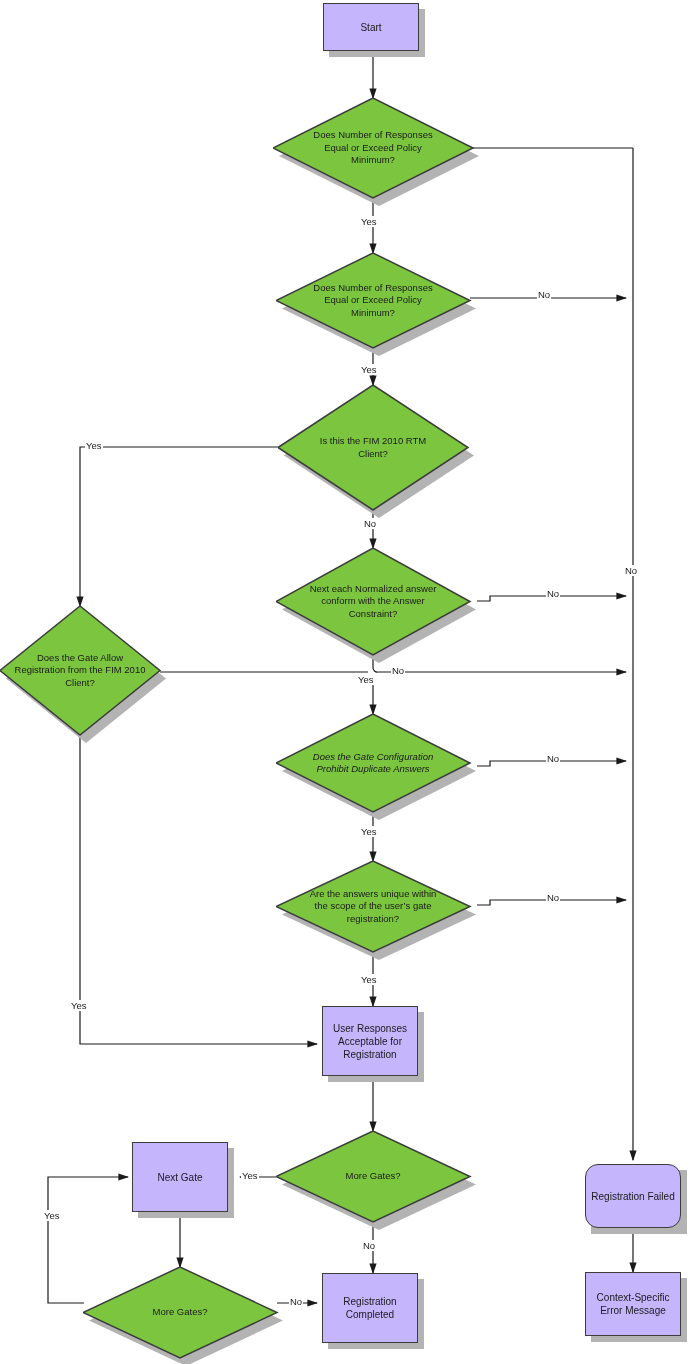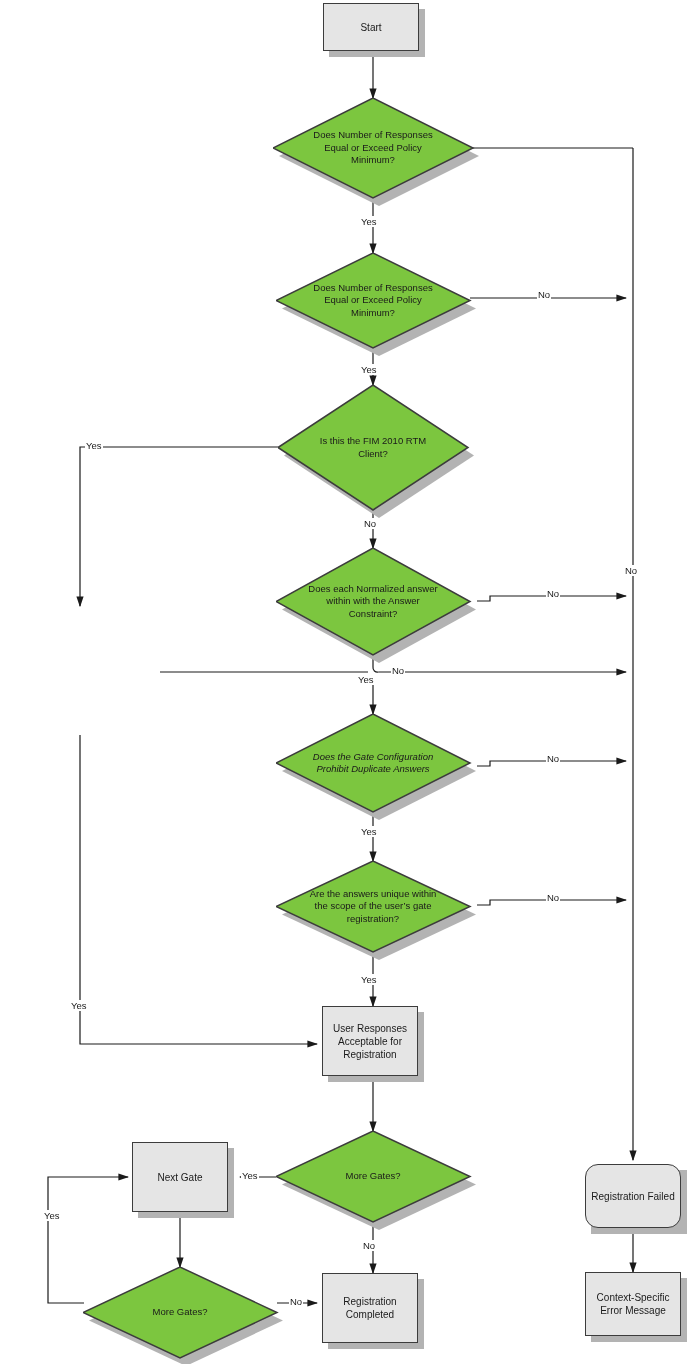--- a/index.html
+++ b/index.html
@@ -1,20 +1,20 @@
 <!DOCTYPE html>
 <html><head>
 <meta charset="utf-8">
 <style>
   html,body{margin:0;padding:0;background:#ffffff;}
   body{font-family:"Liberation Sans", sans-serif;}
   #canvas{position:relative;width:691px;height:1364px;background:#ffffff;overflow:hidden;}
   .node{position:absolute;box-sizing:border-box;}
   
-  .rect{background:#e5e5e5;border:1.5px solid #3c3c3c;display:flex;align-items:center;justify-content:center;text-align:center;color:#1a1a1a;font-size:10px;line-height:13px;padding:3px;}
+  .rect{background:#c4b5fd;border:1.5px solid #3c3c3c;display:flex;align-items:center;justify-content:center;text-align:center;color:#1a1a1a;font-size:10px;line-height:13px;padding:3px;}
   .rect-shadow{position:absolute;background:#b3b3b3;z-index:0;}
   
   .diamond-wrap{position:absolute;}
   .diamond-wrap svg{position:absolute;left:0;top:0;}
   .diamond-label{position:absolute;left:0;top:0;width:100%;height:100%;display:flex;align-items:center;justify-content:center;text-align:center;font-size:9.5px;line-height:12.5px;color:#1a1a1a;pointer-events:none;padding:0 14%;box-sizing:border-box;}
   .edge-label{position:absolute;font-size:9.5px;color:#1a1a1a;background:#ffffff;padding:0 1px;line-height:11px;white-space:nowrap;}
   #edges{position:absolute;left:0;top:0;width:691px;height:1364px;}
 </style>
 </head>
 <body>
@@ -126,23 +126,30 @@
       <polygon points="95,0 190,62.5 95,125 0,62.5" fill="#7CC63F" stroke="#3c3c3c" stroke-width="1.5"></polygon>
     </svg>
     <div class="diamond-label" style="width:190px;height:125px;">Is this the FIM 2010 RTM Client?</div>
   </div>
 
   <div class="diamond-wrap" style="left:276px;top:548px;width:194px;height:107px;">
     <svg width="204" height="117" viewBox="0 0 204 117" xmlns="http://www.w3.org/2000/svg">
       <polygon points="103,8 200,61.5 103,115 6,61.5" fill="#b3b3b3"></polygon>
       <polygon points="97,0 194,53.5 97,107 0,53.5" fill="#7CC63F" stroke="#3c3c3c" stroke-width="1.5"></polygon>
     </svg>
-    <div class="diamond-label" style="width:194px;height:107px;">Does each Normalized answer within with the Answer Constraint?</div>
-  </div>
-
+    <div class="diamond-label" style="width:194px;height:107px;">Next each Normalized answer conform with the Answer Constraint?</div>
+  </div>
+
+  <div class="diamond-wrap" style="left:0px;top:606px;width:160px;height:129px;">
+    <svg width="170" height="139" viewBox="0 0 170 139" xmlns="http://www.w3.org/2000/svg">
+      <polygon points="86,8 166,72.5 86,137 6,72.5" fill="#b3b3b3"></polygon>
+      <polygon points="80,0 160,64.5 80,129 0,64.5" fill="#7CC63F" stroke="#3c3c3c" stroke-width="1.5"></polygon>
+    </svg>
+    <div class="diamond-label" style="width:160px;height:129px;padding:0 8%;">Does the Gate Allow Registration from the FIM 2010 Client?</div>
+  </div>
 
   <div class="diamond-wrap" style="left:276px;top:714px;width:194px;height:98px;">
     <svg width="204" height="108" viewBox="0 0 204 108" xmlns="http://www.w3.org/2000/svg">
       <polygon points="103,8 200,57 103,106 6,57" fill="#b3b3b3"></polygon>
       <polygon points="97,0 194,49 97,98 0,49" fill="#7CC63F" stroke="#3c3c3c" stroke-width="1.5"></polygon>
     </svg>
     <div class="diamond-label" style="width:194px;height:98px;font-style:italic;">Does the Gate Configuration Prohibit Duplicate Answers</div>
   </div>
 
   <div class="diamond-wrap" style="left:276px;top:861px;width:194px;height:91px;">

